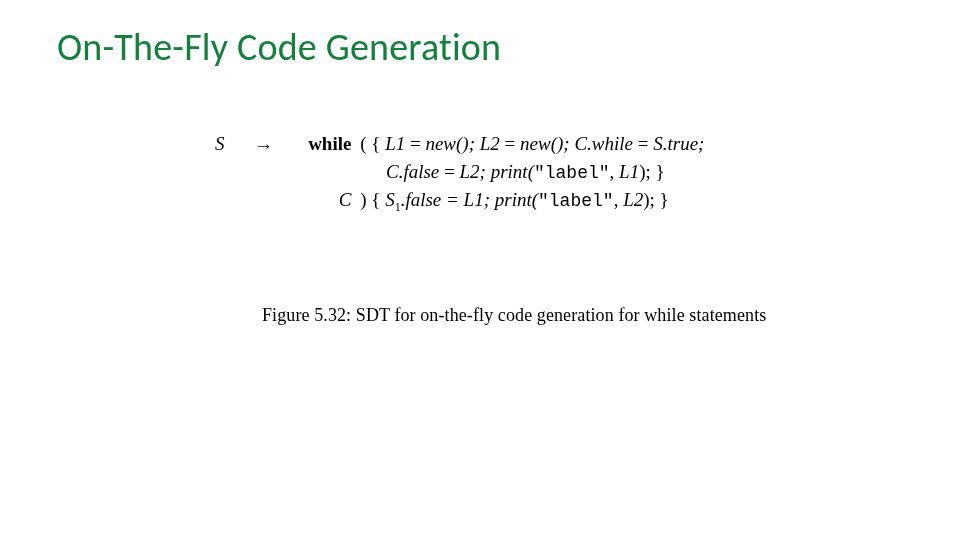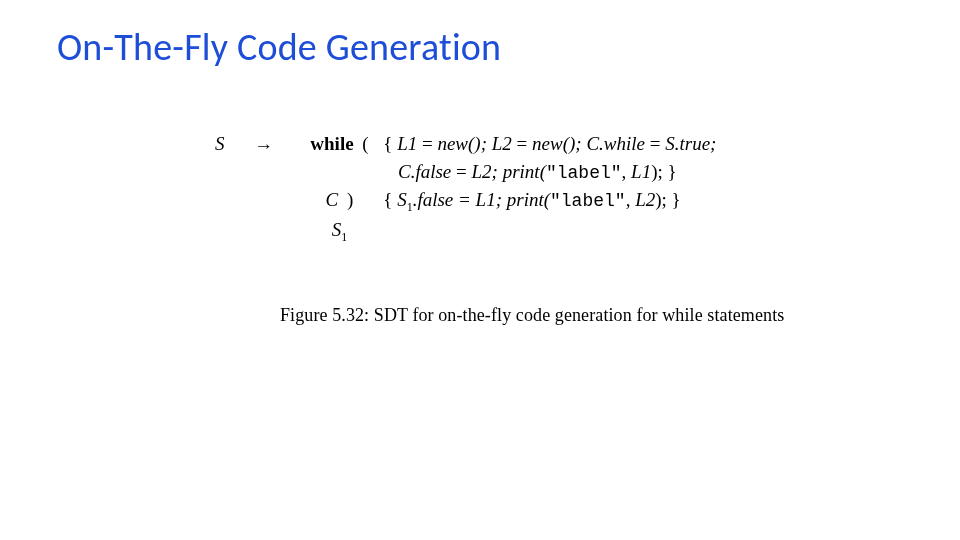--- a/index.html
+++ b/index.html
@@ -14,21 +14,21 @@
       width: 100%;
       height: 100%;
       position: relative;
     }
     .title {
       position: absolute;
       left: 57px;
       top: 24px;
       font-size: 38px;
       font-weight: 400;
-      color: #1d4ed8;
+      color: #15803d;
       letter-spacing: 0.2px;
     }
     .math-block {
       position: absolute;
       left: 215px;
       top: 130px;
       font-family: "Times New Roman", "Computer Modern", serif;
       font-size: 19px;
       color: #000000;
       line-height: 1.45;
@@ -45,36 +45,35 @@
     }
     .col-arrow {
       display: inline-block;
       width: 36px;
       text-align: center;
       vertical-align: top;
     }
     .col-sym {
       display: inline-block;
       width: 80px;
-      text-align: center;
+      text-align: right;
       vertical-align: top;
       padding-left: 2px;
-      margin-left: 12px;
     }
     .col-body {
       display: inline-block;
       vertical-align: top;
       font-style: italic;
     }
     .kw { font-weight: bold; font-style: normal; }
     .tt { font-family: "Courier New", monospace; font-style: normal; font-size: 18px; }
     .it { font-style: italic; }
     .caption {
       position: absolute;
-      left: 280px;
+      left: 262px;
       top: 305px;
       font-family: "Times New Roman", serif;
       font-size: 18px;
       color: #000000;
       letter-spacing: 0.1px;
     }
   </style>
 </head>
 <body>
 
@@ -122,22 +121,19 @@
         <span style="font-style:normal;">{</span>
         <span> S</span><sub style="font-style:normal;font-size:12px;">1</sub><span>.false = L1;</span>
         <span> print(</span><span class="tt">"label"</span><span style="font-style:normal;">, </span><span>L2</span><span style="font-style:normal;">);</span>
         <span style="font-style:normal;"> }</span>
       </span>
     </div>
 
     <div class="row">
       <span class="col-lhs">&nbsp;</span>
       <span class="col-arrow">&nbsp;</span>
-      <span class="col-sym it">
-        <span>S</span><sub style="font-style:normal;font-size:12px;">1</sub>
-      </span>
     </div>
 
   </div>
 
   <div class="caption">Figure 5.32: SDT for on-the-fly code generation for while statements</div>
 
 </div>
 
 </body></html>

